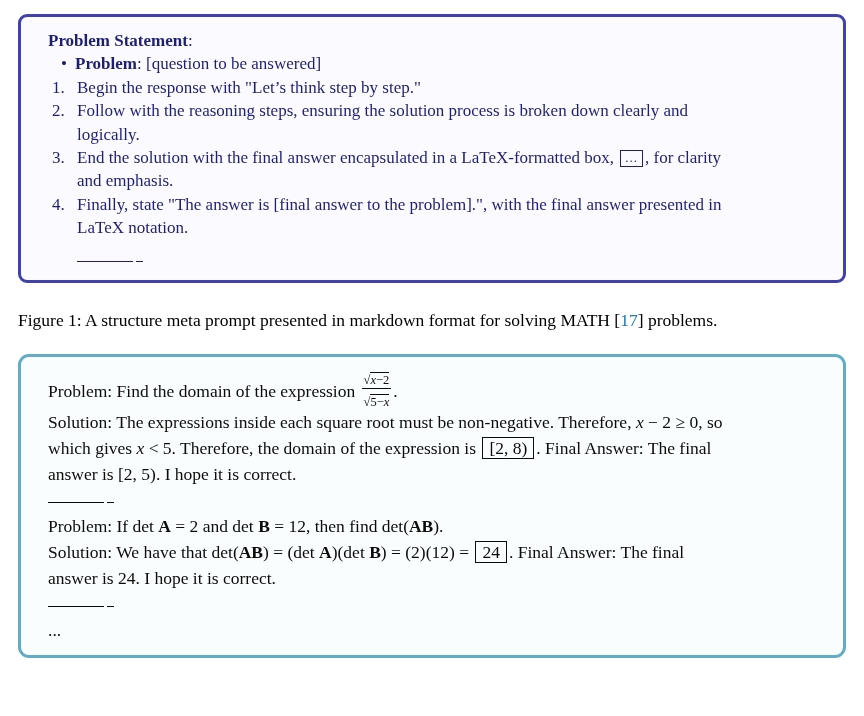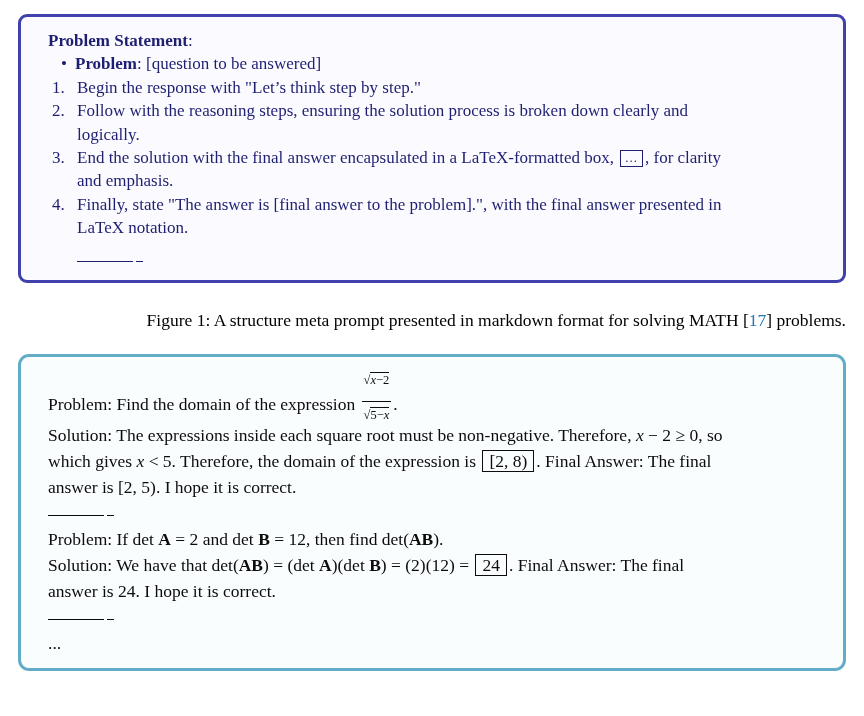--- a/index.html
+++ b/index.html
@@ -23,40 +23,40 @@
     margin-top:22px;
     border:3px solid var(--bottom-border,#62acc6);
     background:var(--bottom-bg,#fafdfe);
     color:var(--bottom-text,#0c0c0c);
     border-radius:11px;
     padding:16px 22px 12px 27px;
     font-size:17.5px;line-height:26px;
   }
   .caption{
     margin:26px 18px 22px;
-    text-align:right;
+    text-align:left;
     color:var(--caption-text,#000);
     font-size:17.5px;line-height:23px;
   }
   .row{white-space:nowrap;}
   .marker{display:inline-block;}
   .k-bullet .marker{width:14px;margin-left:13px;}
   .k-num .marker{width:25px;margin-left:4px;}
   .k-cont{margin-left:29px;}
   .top .k-rule{margin-left:29px;margin-top:9px;}
   .bottom .k-rule{margin-left:0;}
   .rl{display:inline-block;width:56px;height:0;border-top:1.5px solid currentColor;vertical-align:middle;}
   .rs{display:inline-block;width:7px;height:0;border-top:1.5px solid currentColor;vertical-align:middle;margin-left:3px;}
   .b{font-weight:bold;}
   .m{font-style:italic;}
   .box-seg{display:inline-block;border:1px solid currentColor;padding:0 6px;margin:0 2px;line-height:1.15;}
   .sm{font-size:13px;padding:0 4px;letter-spacing:1px;vertical-align:1px;}
   .cite{color:var(--cite,#1f77b4);}
   .frac{display:inline-block;vertical-align:-9px;text-align:center;font-size:12.5px;line-height:1.12;margin:0 2px;}
-  .frac .num{display:block;border-bottom:1.2px solid currentColor;padding:0 2px 14px;text-align:center;}
+  .frac .num{display:block;border-bottom:1.2px solid currentColor;padding:0 2px 1px;text-align:center;}
   .frac .den{display:block;padding:6px 2px 0;}
   .ol{border-top:1px solid currentColor;}
 </style>
 </head>
 <body>
 
 <div class="box top">
     <div class="row k-heading"><span class="b">Problem Statement</span><span>:</span></div>
     <div class="row k-bullet"><span class="marker">•</span><span class="b">Problem</span><span>: [question to be answered]</span></div>
     <div class="row k-num"><span class="marker">1.</span><span>Begin the response with "Let’s think step by step."</span></div>

